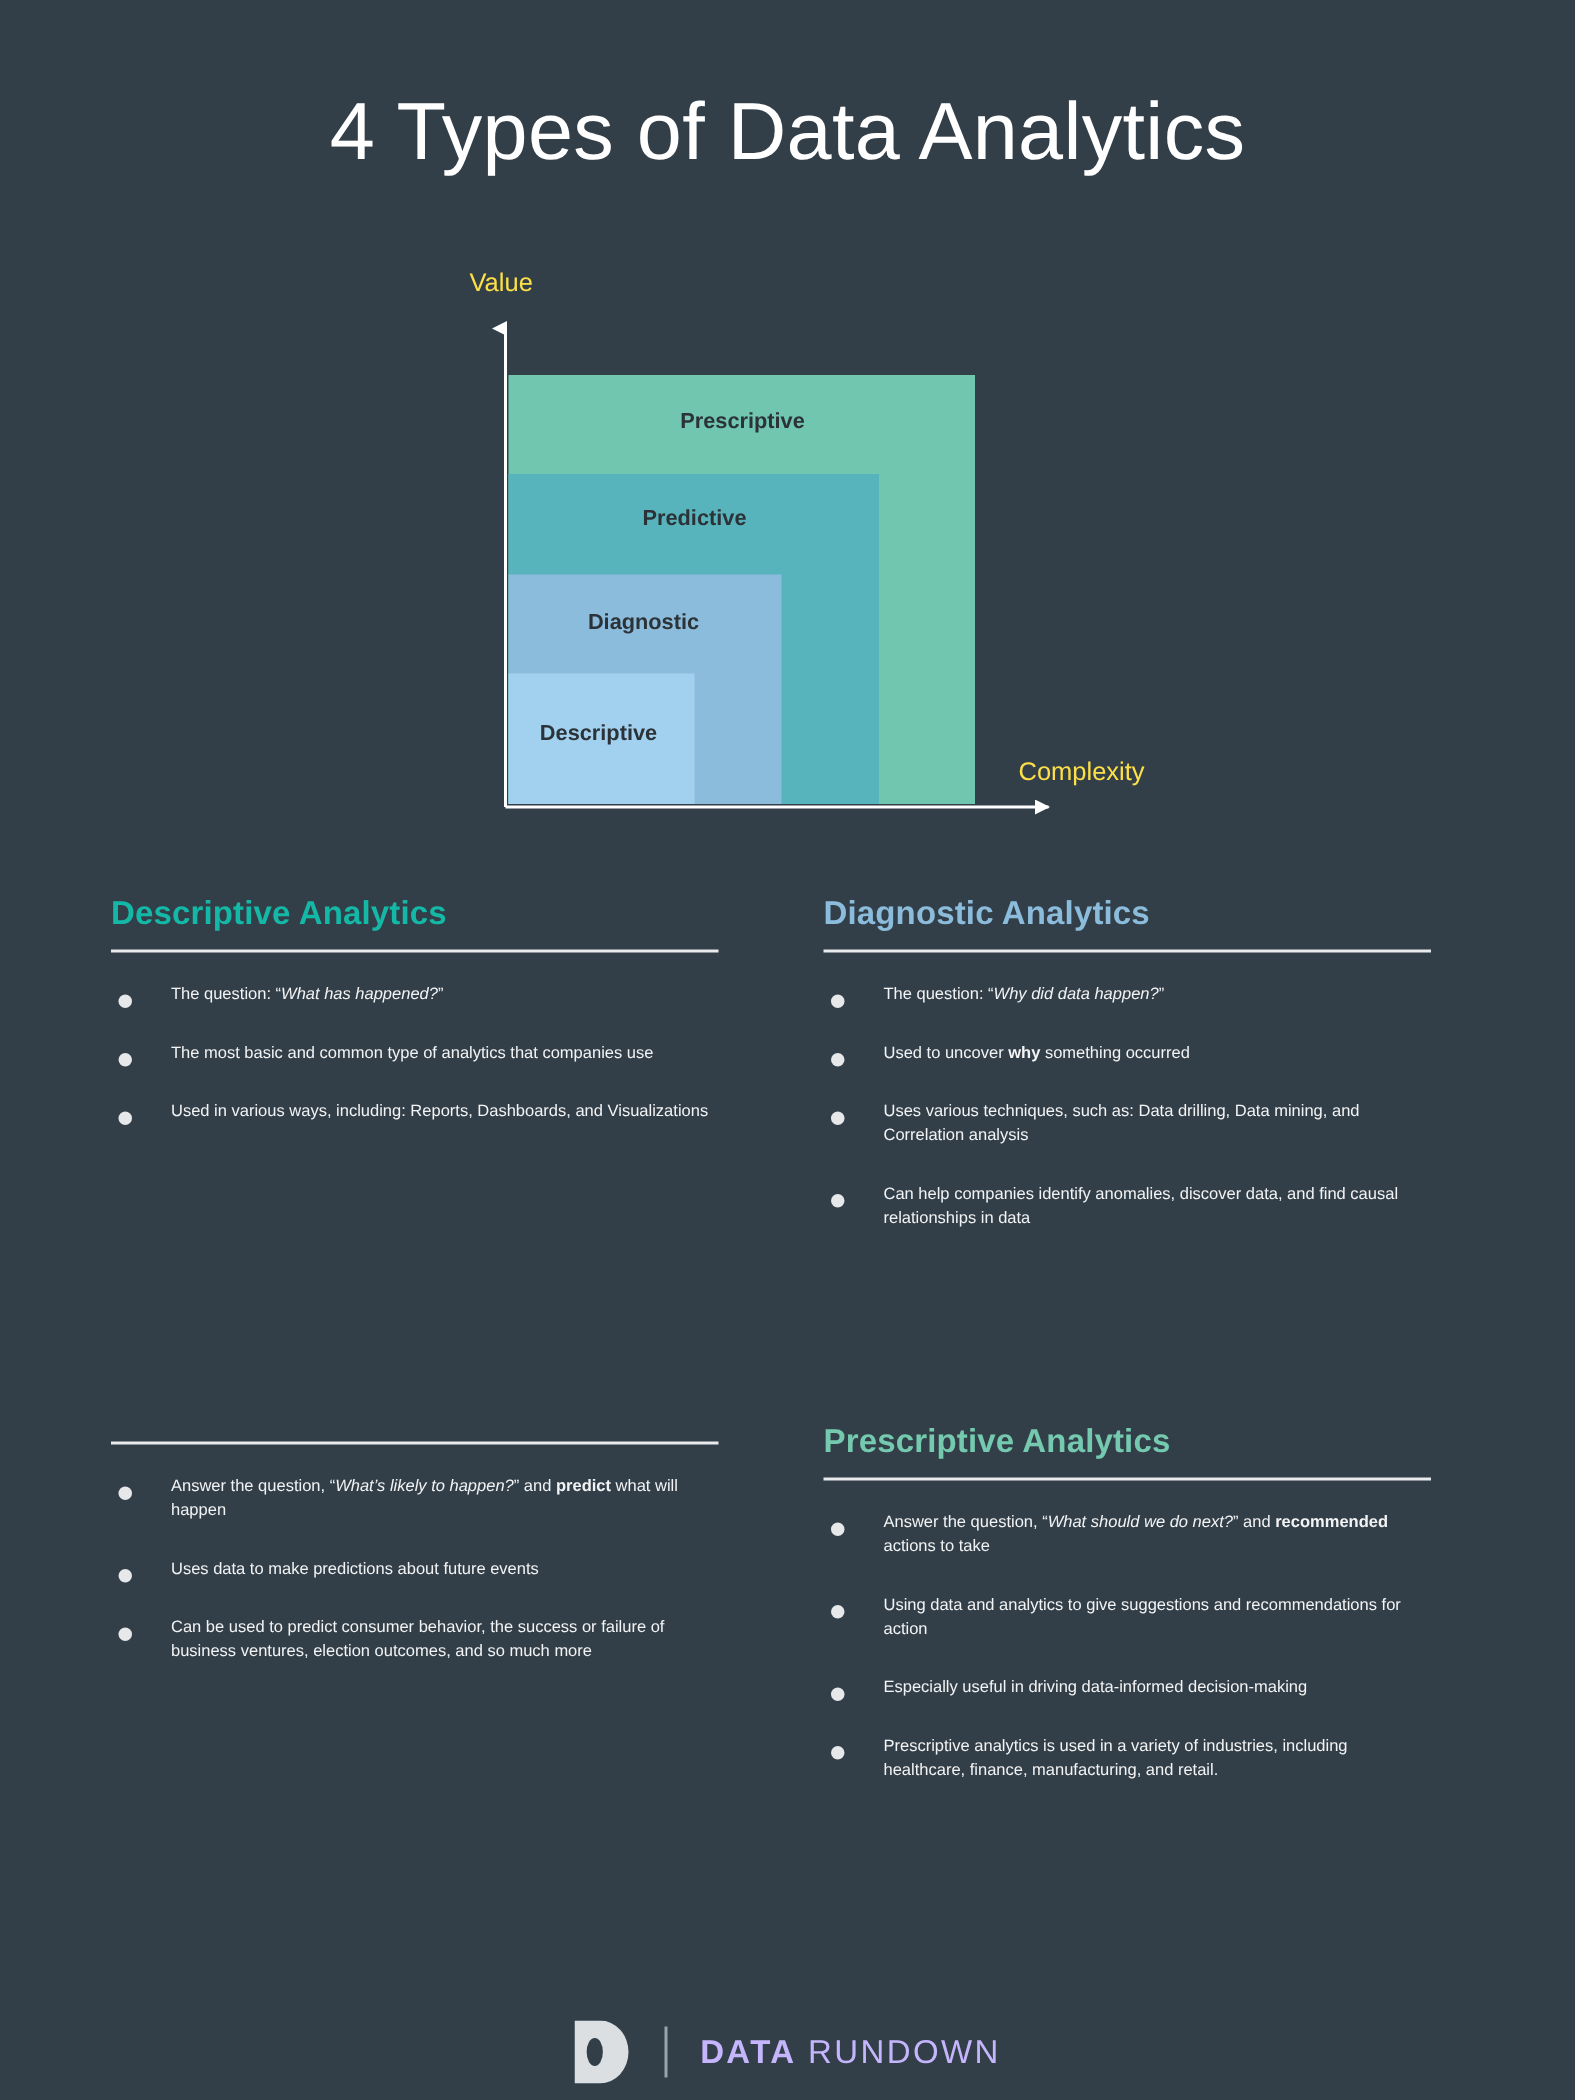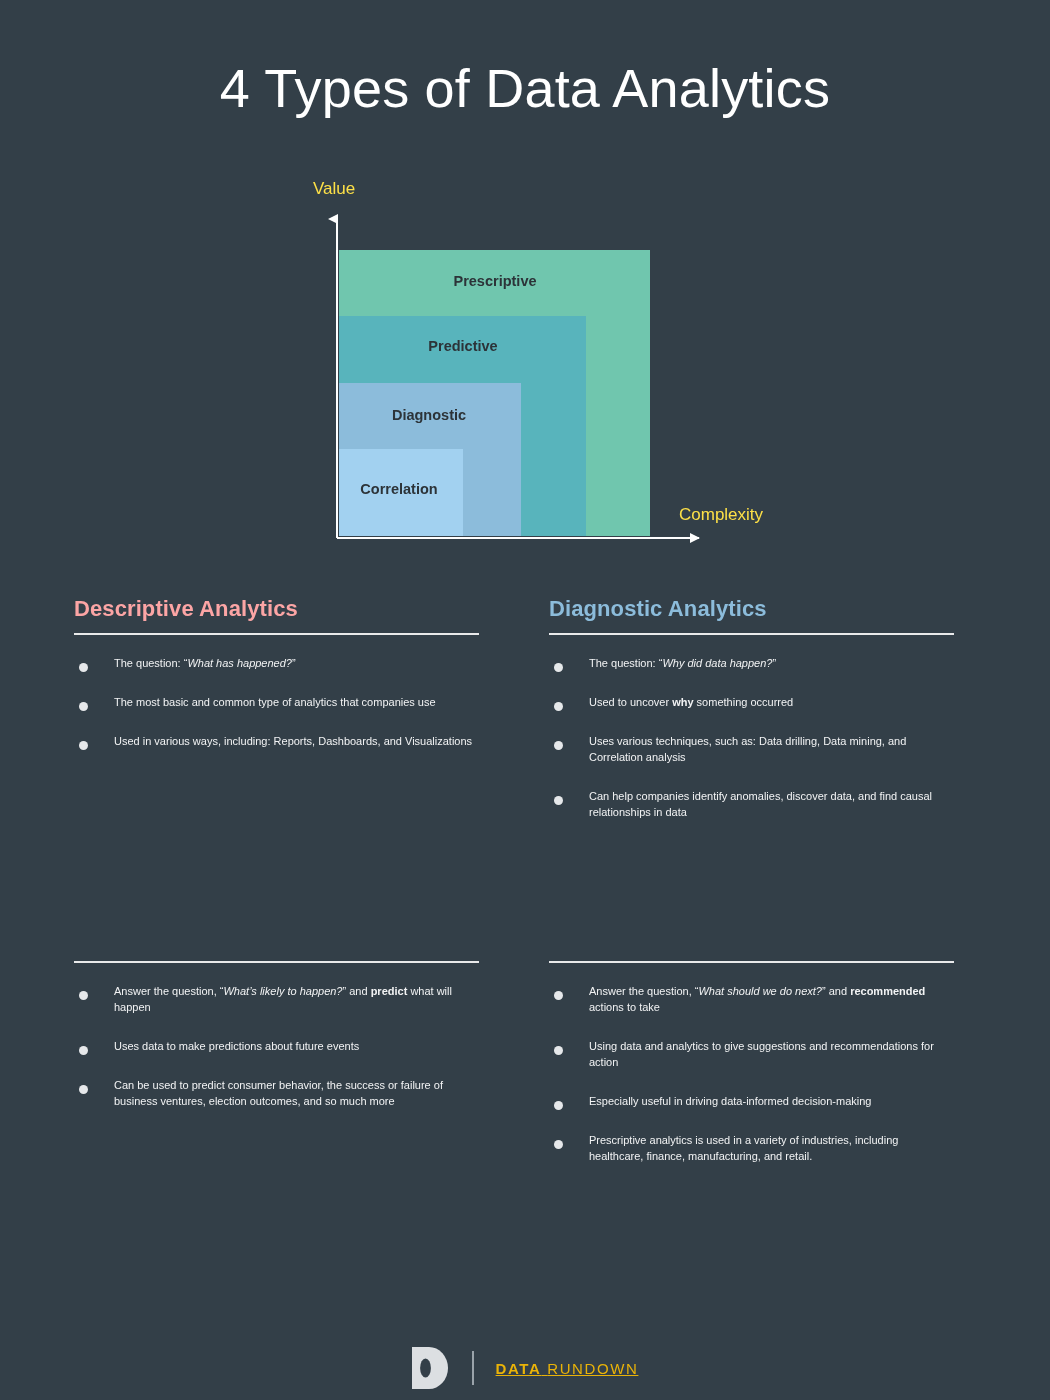--- a/index.html
+++ b/index.html
@@ -142,25 +142,24 @@
   }
 
   .footer-divider {
     width: 2px;
     height: 34px;
     background: #9AA3AA;
     margin: 0 6px;
   }
 
   .wordmark {
-    font-size: 15px;
+    font-size: 22px;
     letter-spacing: 1.6px;
-    color: #eab308;
+    color: #c4b5fd;
     white-space: nowrap;
-    text-decoration: underline;
   }
   .wordmark .wm-bold { font-weight: bold; }
   .wordmark .wm-light { font-weight: 300; }
 </style>
 </head>
 <body>
 
 <div class="page">
 
   <h1 class="title">4 Types of Data Analytics</h1>
@@ -184,31 +183,31 @@
         </defs>
         <line id="y-axis-line" stroke="#FFFFFF" stroke-width="2" marker-end="url(#arrowup)" x1="337" y1="367" x2="337" y2="48"></line>
         <line id="x-axis-line" stroke="#FFFFFF" stroke-width="2" marker-end="url(#arrowright)" x1="337" y1="367" x2="699" y2="367"></line>
       </g>
     </svg>
 
     <div class="axis-label value">Value</div>
     <div class="axis-label complexity">Complexity</div>
 
     <div id="bar-labels">
-        <div class="bar-label" style="left: 399px; top: 310px;">Correlation</div>
+        <div class="bar-label" style="left: 399px; top: 310px;">Descriptive</div>
         <div class="bar-label" style="left: 429px; top: 236px;">Diagnostic</div>
         <div class="bar-label" style="left: 463px; top: 167px;">Predictive</div>
         <div class="bar-label" style="left: 495px; top: 102px; text-align: right;">Prescriptive</div>
       </div>
   </div>
 
   <div class="columns">
 
     <div class="col left">
-      <div class="sec-title" style="color: #fca5a5;">Descriptive Analytics</div>
+      <div class="sec-title" style="color: #14b8a6;">Descriptive Analytics</div>
       <div class="rule"></div>
       <ul class="bullets">
           <li><span>The question: “</span><i>What has happened?</i><span>”</span></li>
           <li><span>The most basic and common type of analytics that companies use</span></li>
           <li><span>Used in various ways, including: Reports, Dashboards, and Visualizations</span></li>
         </ul>
     </div>
 
     <div class="col right">
       <div class="sec-title" style="color: rgb(140, 188, 219);">Diagnostic Analytics</div>
@@ -224,20 +223,21 @@
     <div class="col left row2">
       <div class="rule"></div>
       <ul class="bullets">
           <li><span>Answer the question, “</span><i>What’s likely to happen?</i><span>” and </span><b>predict</b><span> what will happen</span></li>
           <li><span>Uses data to make predictions about future events</span></li>
           <li><span>Can be used to predict consumer behavior, the success or failure of business ventures, election outcomes, and so much more</span></li>
         </ul>
     </div>
 
     <div class="col right row2">
+      <div class="sec-title" style="color: rgb(116, 201, 175);">Prescriptive Analytics</div>
       <div class="rule"></div>
       <ul class="bullets">
           <li><span>Answer the question, “</span><i>What should we do next?</i><span>” and </span><b>recommended</b><span> actions to take</span></li>
           <li><span>Using data and analytics to give suggestions and recommendations for action</span></li>
           <li><span>Especially useful in driving data-informed decision-making</span></li>
           <li><span>Prescriptive analytics is used in a variety of industries, including healthcare, finance, manufacturing, and retail.</span></li>
         </ul>
     </div>
 
   </div>

